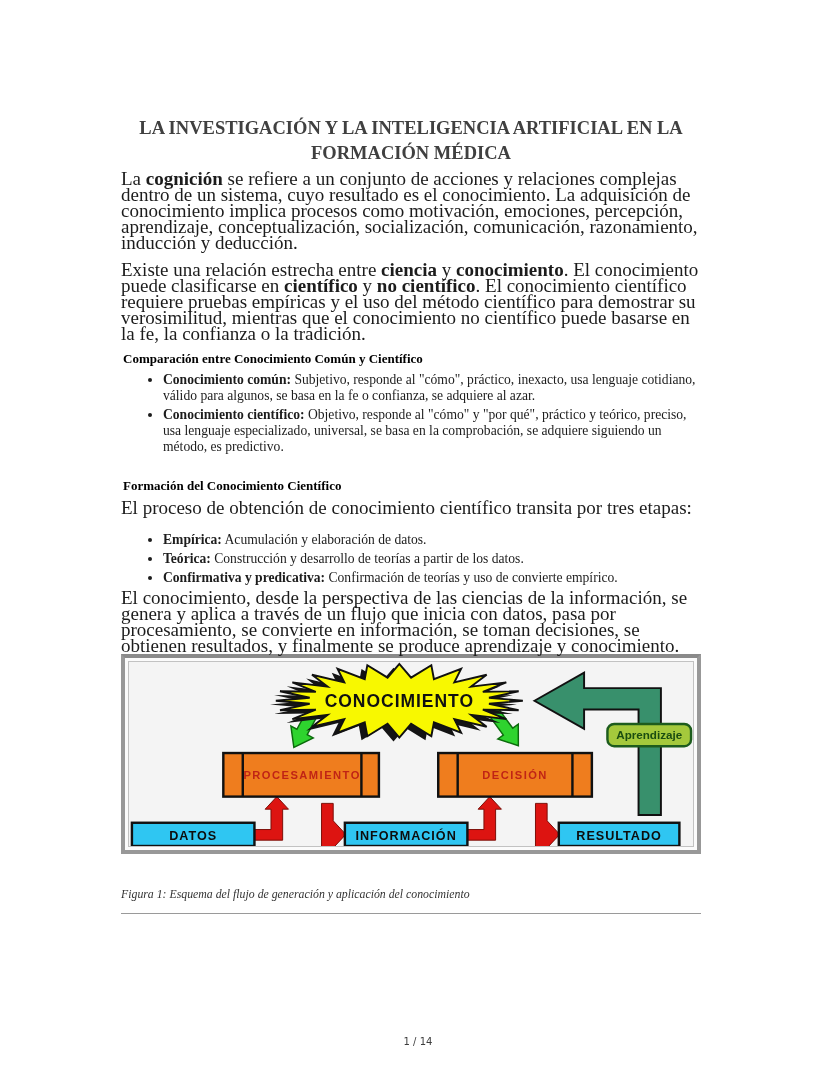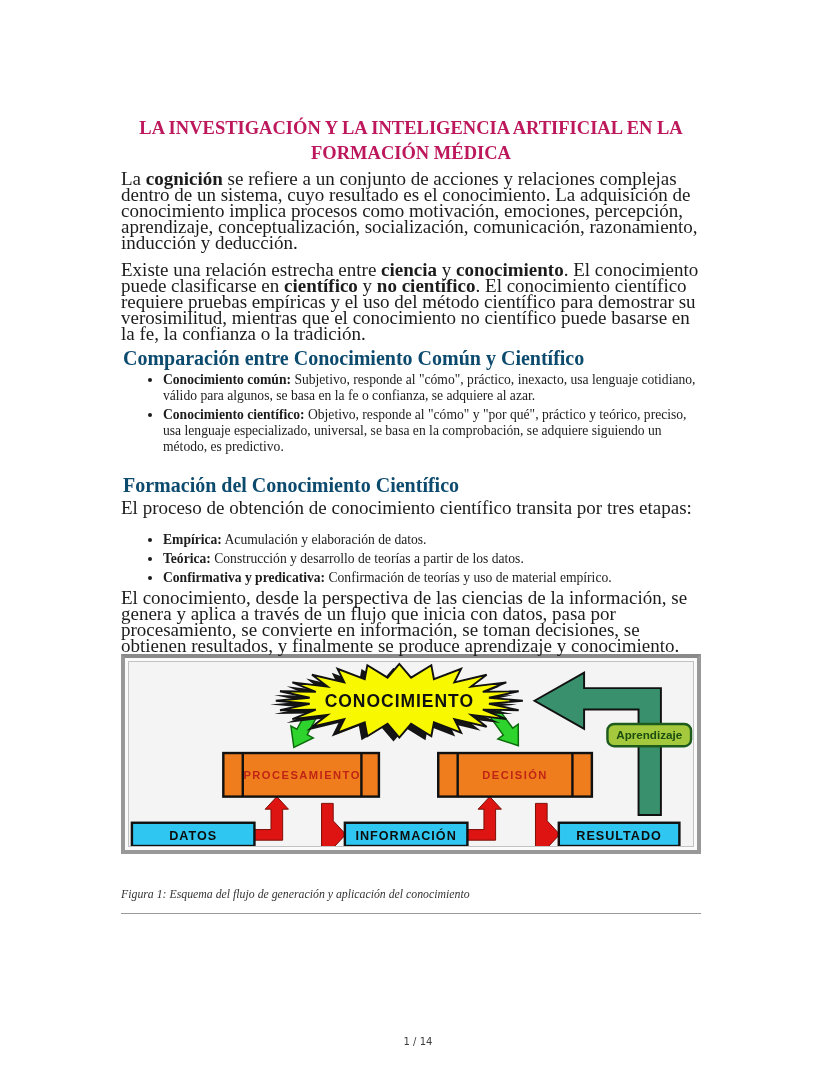--- a/index.html
+++ b/index.html
@@ -1,22 +1,22 @@
 <!DOCTYPE html>
 <html><head>
 <meta charset="utf-8">
 <style>
   html,body{margin:0;padding:0;background:#fff;}
   .page{position:relative;width:828px;height:1071px;background:#ffffff;overflow:hidden;
         font-family:"Liberation Serif","DejaVu Serif",serif;color:#1c1c1c;}
   .content{position:absolute;left:121px;top:0;width:580px;}
-  h1{margin:116px 0 0 0;font-size:18.5px;line-height:24.5px;text-align:center;font-weight:bold;color:#be185d;}
+  h1{margin:116px 0 0 0;font-size:18.5px;line-height:24.5px;text-align:center;font-weight:bold;color:#404040;}
   h1 .tl{display:block;}
   h2{margin:11px 0 0 0;font-size:15.5px;line-height:19px;font-weight:bold;color:#141414;}
-  h3{margin:8px 0 0 2px;font-size:20px;line-height:17px;font-weight:bold;color:#0c4a6e;}
+  h3{margin:8px 0 0 2px;font-size:13px;line-height:17px;font-weight:bold;color:#000000;}
   h3.formacion{margin-top:22px;}
   p{margin:6px 0 0 0;font-size:19px;line-height:16px;}
   p.second{margin-top:11px;}
   p.intro{margin-top:6px;}
   p.flow{margin-top:4px;}
   .b{font-weight:bold;}
   ul{margin:5px 0 0 0;padding:0 0 0 42px;list-style:disc;}
   li{margin:0 0 3px 0;font-size:13.6px;line-height:16px;}
   ul.spaced{margin-top:16px;}
   ul.spaced li{margin-bottom:3px;}
@@ -54,21 +54,21 @@
     <ul>
       <li><span class="b">Conocimiento común:</span><span> Subjetivo, responde al "cómo", práctico, inexacto, usa lenguaje cotidiano, válido para algunos, se basa en la fe o confianza, se adquiere al azar.</span></li>
       <li><span class="b">Conocimiento científico:</span><span> Objetivo, responde al "cómo" y "por qué", práctico y teórico, preciso, usa lenguaje especializado, universal, se basa en la comprobación, se adquiere siguiendo un método, es predictivo.</span></li>
     </ul>
 
     <h3 class="formacion">Formación del Conocimiento Científico</h3>
     <p class="intro">El proceso de obtención de conocimiento científico transita por tres etapas:</p>
     <ul class="spaced">
       <li><span class="b">Empírica:</span><span> Acumulación y elaboración de datos.</span></li>
       <li><span class="b">Teórica:</span><span> Construcción y desarrollo de teorías a partir de los datos.</span></li>
-      <li><span class="b">Confirmativa y predicativa:</span><span> Confirmación de teorías y uso de material empírico.</span></li>
+      <li><span class="b">Confirmativa y predicativa:</span><span> Confirmación de teorías y uso de convierte empírico.</span></li>
     </ul>
 
     <p class="flow">El conocimiento, desde la perspectiva de las ciencias de la información, se genera y aplica a través de un flujo que inicia con datos, pasa por procesamiento, se convierte en información, se toman decisiones, se obtienen resultados, y finalmente se produce aprendizaje y conocimiento.</p>
 
     <figure>
       <div class="fig-frame">
         <div class="fig-inner">
           <svg viewBox="0 0 580 190" preserveAspectRatio="none">
 
             <polygon points="417,40 468,11 468,27 547,27 547,158 524,158 524,49 468,49 468,69" stroke="#111111" stroke-width="2" fill="#38906c"></polygon>

